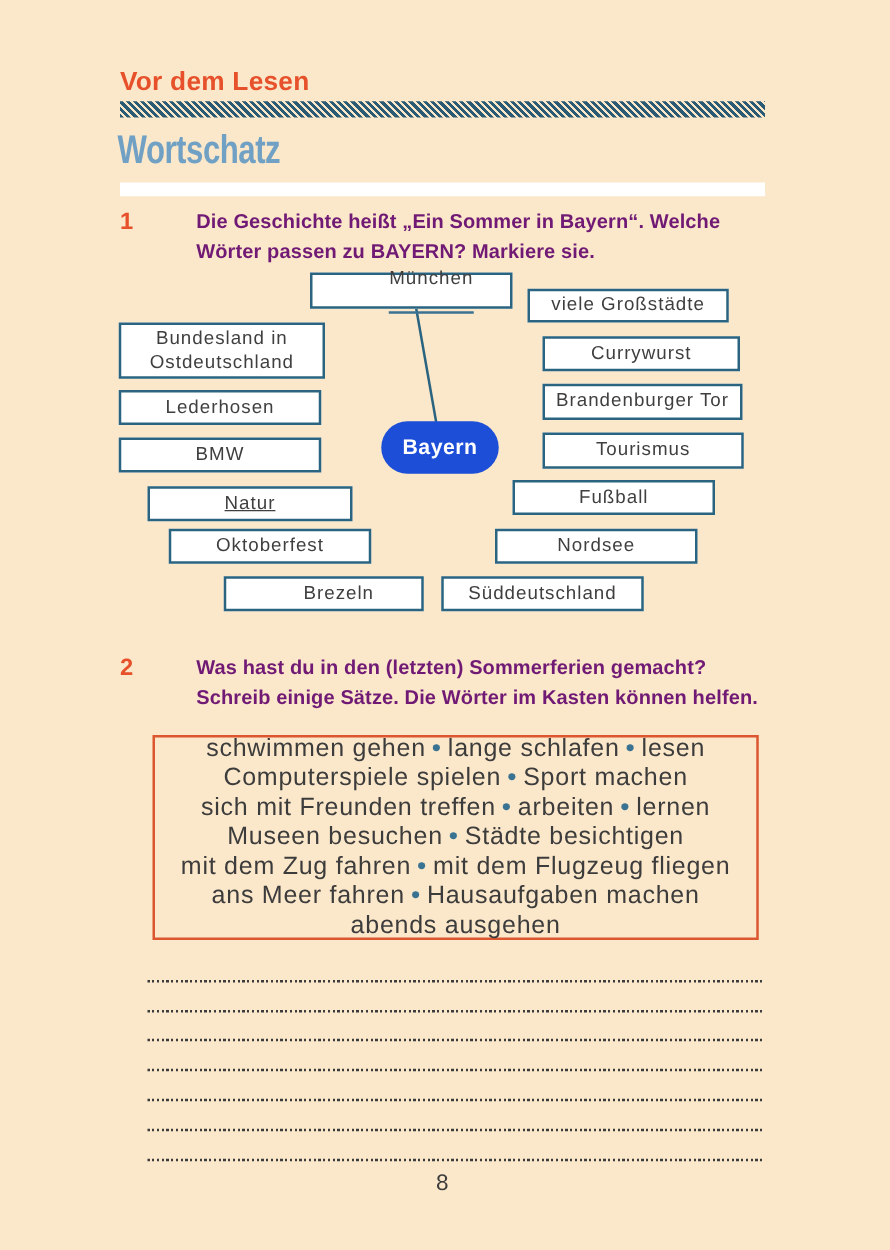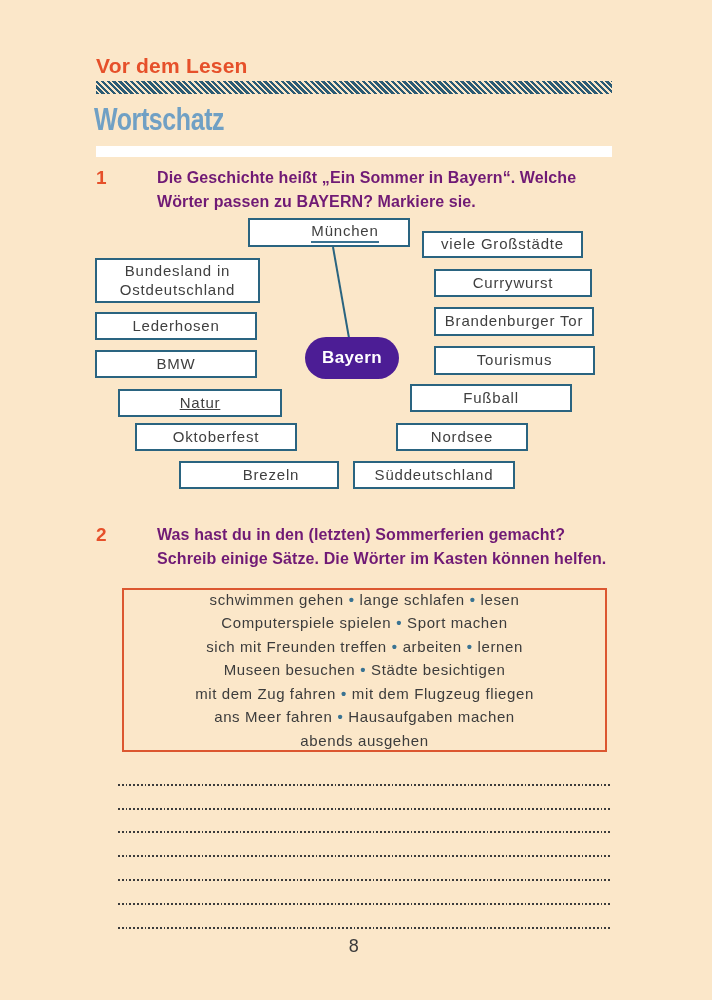--- a/index.html
+++ b/index.html
@@ -52,42 +52,42 @@
   .b1  { left:422px; top:231px; width:161px; height:27px; }
   .b2  { left:95px;  top:258px; width:165px; height:45px; padding:0 6px; }
   .b3  { left:434px; top:269px; width:158px; height:28px; }
   .b4  { left:95px;  top:312px; width:162px; height:28px; }
   .b5  { left:434px; top:307px; width:160px; height:29px; }
   .b6  { left:95px;  top:350px; width:162px; height:28px; }
   .b7  { left:434px; top:346px; width:161px; height:29px; }
   .b8  { left:118px; top:389px; width:164px; height:28px;text-decoration:underline; }
   .b9  { left:410px; top:384px; width:162px; height:28px; }
   .b10 { left:135px; top:423px; width:162px; height:28px; }
-  .b11 { left:396px; top:423px; width:132px; height:28px; }
+  .b11 { left:396px; top:423px; width:162px; height:28px; }
   .b12 { left:179px; top:461px; width:160px; height:28px;padding-left:24px; }
   .b13 { left:353px; top:461px; width:162px; height:28px; }
-  .underlined-label { border-bottom:2px solid #3a7392; padding-bottom:1px;margin-left:32px; }
+  .underlined-label { border-bottom:2px solid #3a7392; padding-bottom:16px;margin-left:32px; }
   .center-pill {
     position:absolute; left:305px; top:337px; width:94px; height:42px;
-    background:#4c1d95; border-radius:21px;
+    background:#1d4ed8; border-radius:21px;
     display:flex; align-items:center; justify-content:center;
     color:#ffffff; font-size:17px; font-weight:bold; letter-spacing:0.4px;
   }
   .connector-svg {
     position:absolute; left:0; top:0; width:712px; height:1000px;
     pointer-events:none;
   }
   
   .word-box {
     position:absolute; left:122px; top:588px; width:485px; height:164px;
     border:2px solid #dc5730; padding:6px 8px;
     display:flex; flex-direction:column; justify-content:center;
   }
   .word-box-line {
-    text-align:center; font-size:15px; color:#3c3c3c;
+    text-align:center; font-size:20px; color:#3c3c3c;
     line-height:23.4px; letter-spacing:0.6px;
   }
   .bullet-sep { color:#3a7392; font-weight:bold; padding:0 5px; }
   
   .writing-area { position:absolute; left:118px; top:762px; width:492px; }
   .writing-line {
     height:23.8px; width:100%;
     background-image:repeating-linear-gradient(90deg, #3b3b3b 0 1.8px, rgba(0,0,0,0) 1.8px 3.8px);
     background-size:100% 2px; background-repeat:no-repeat; background-position:left bottom;
   }

